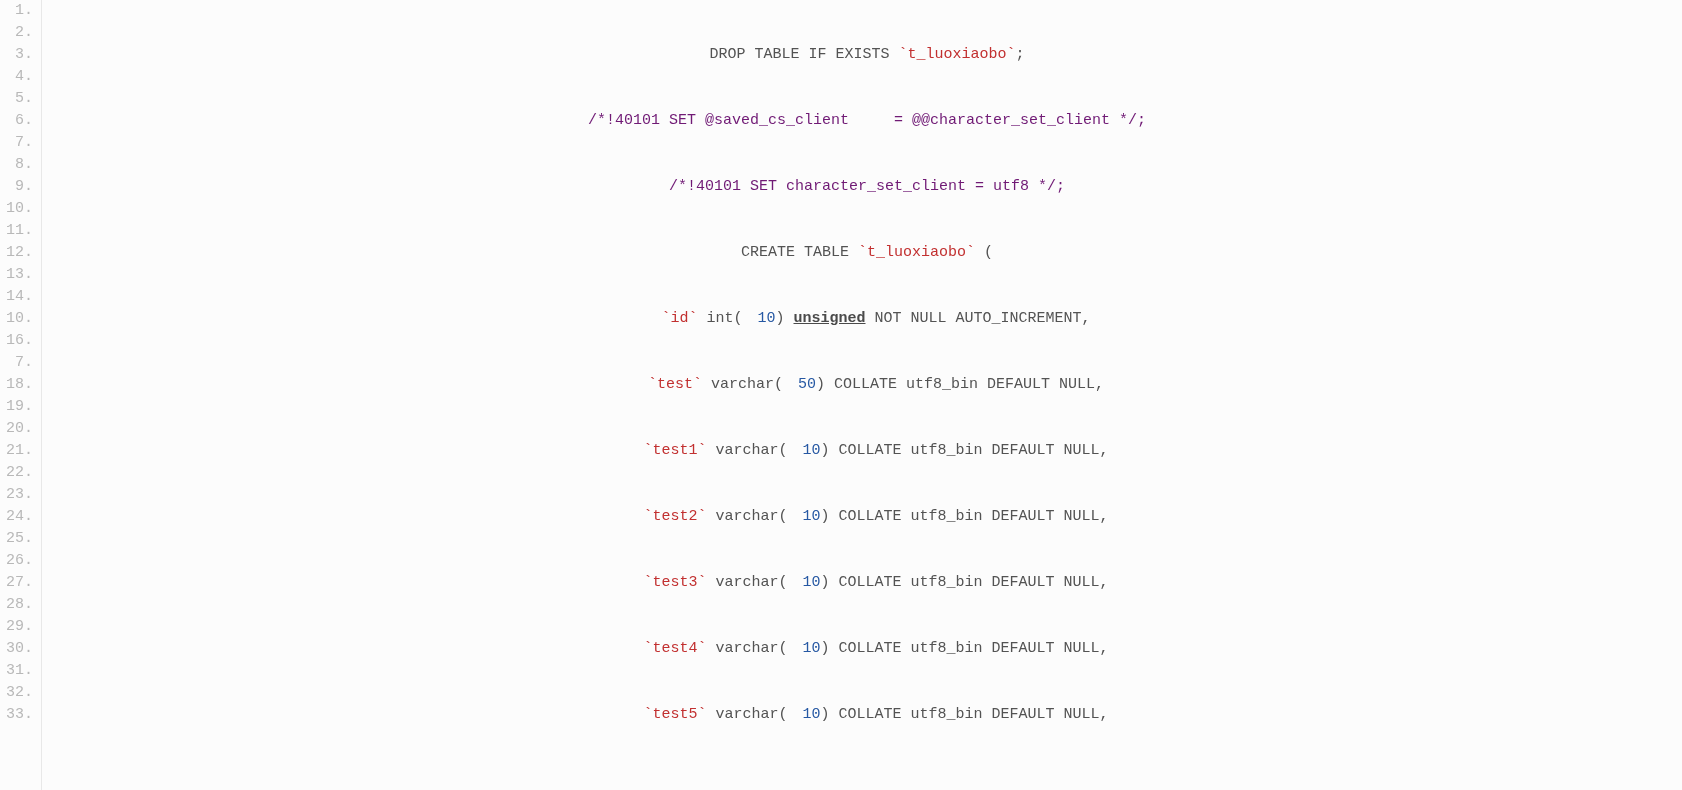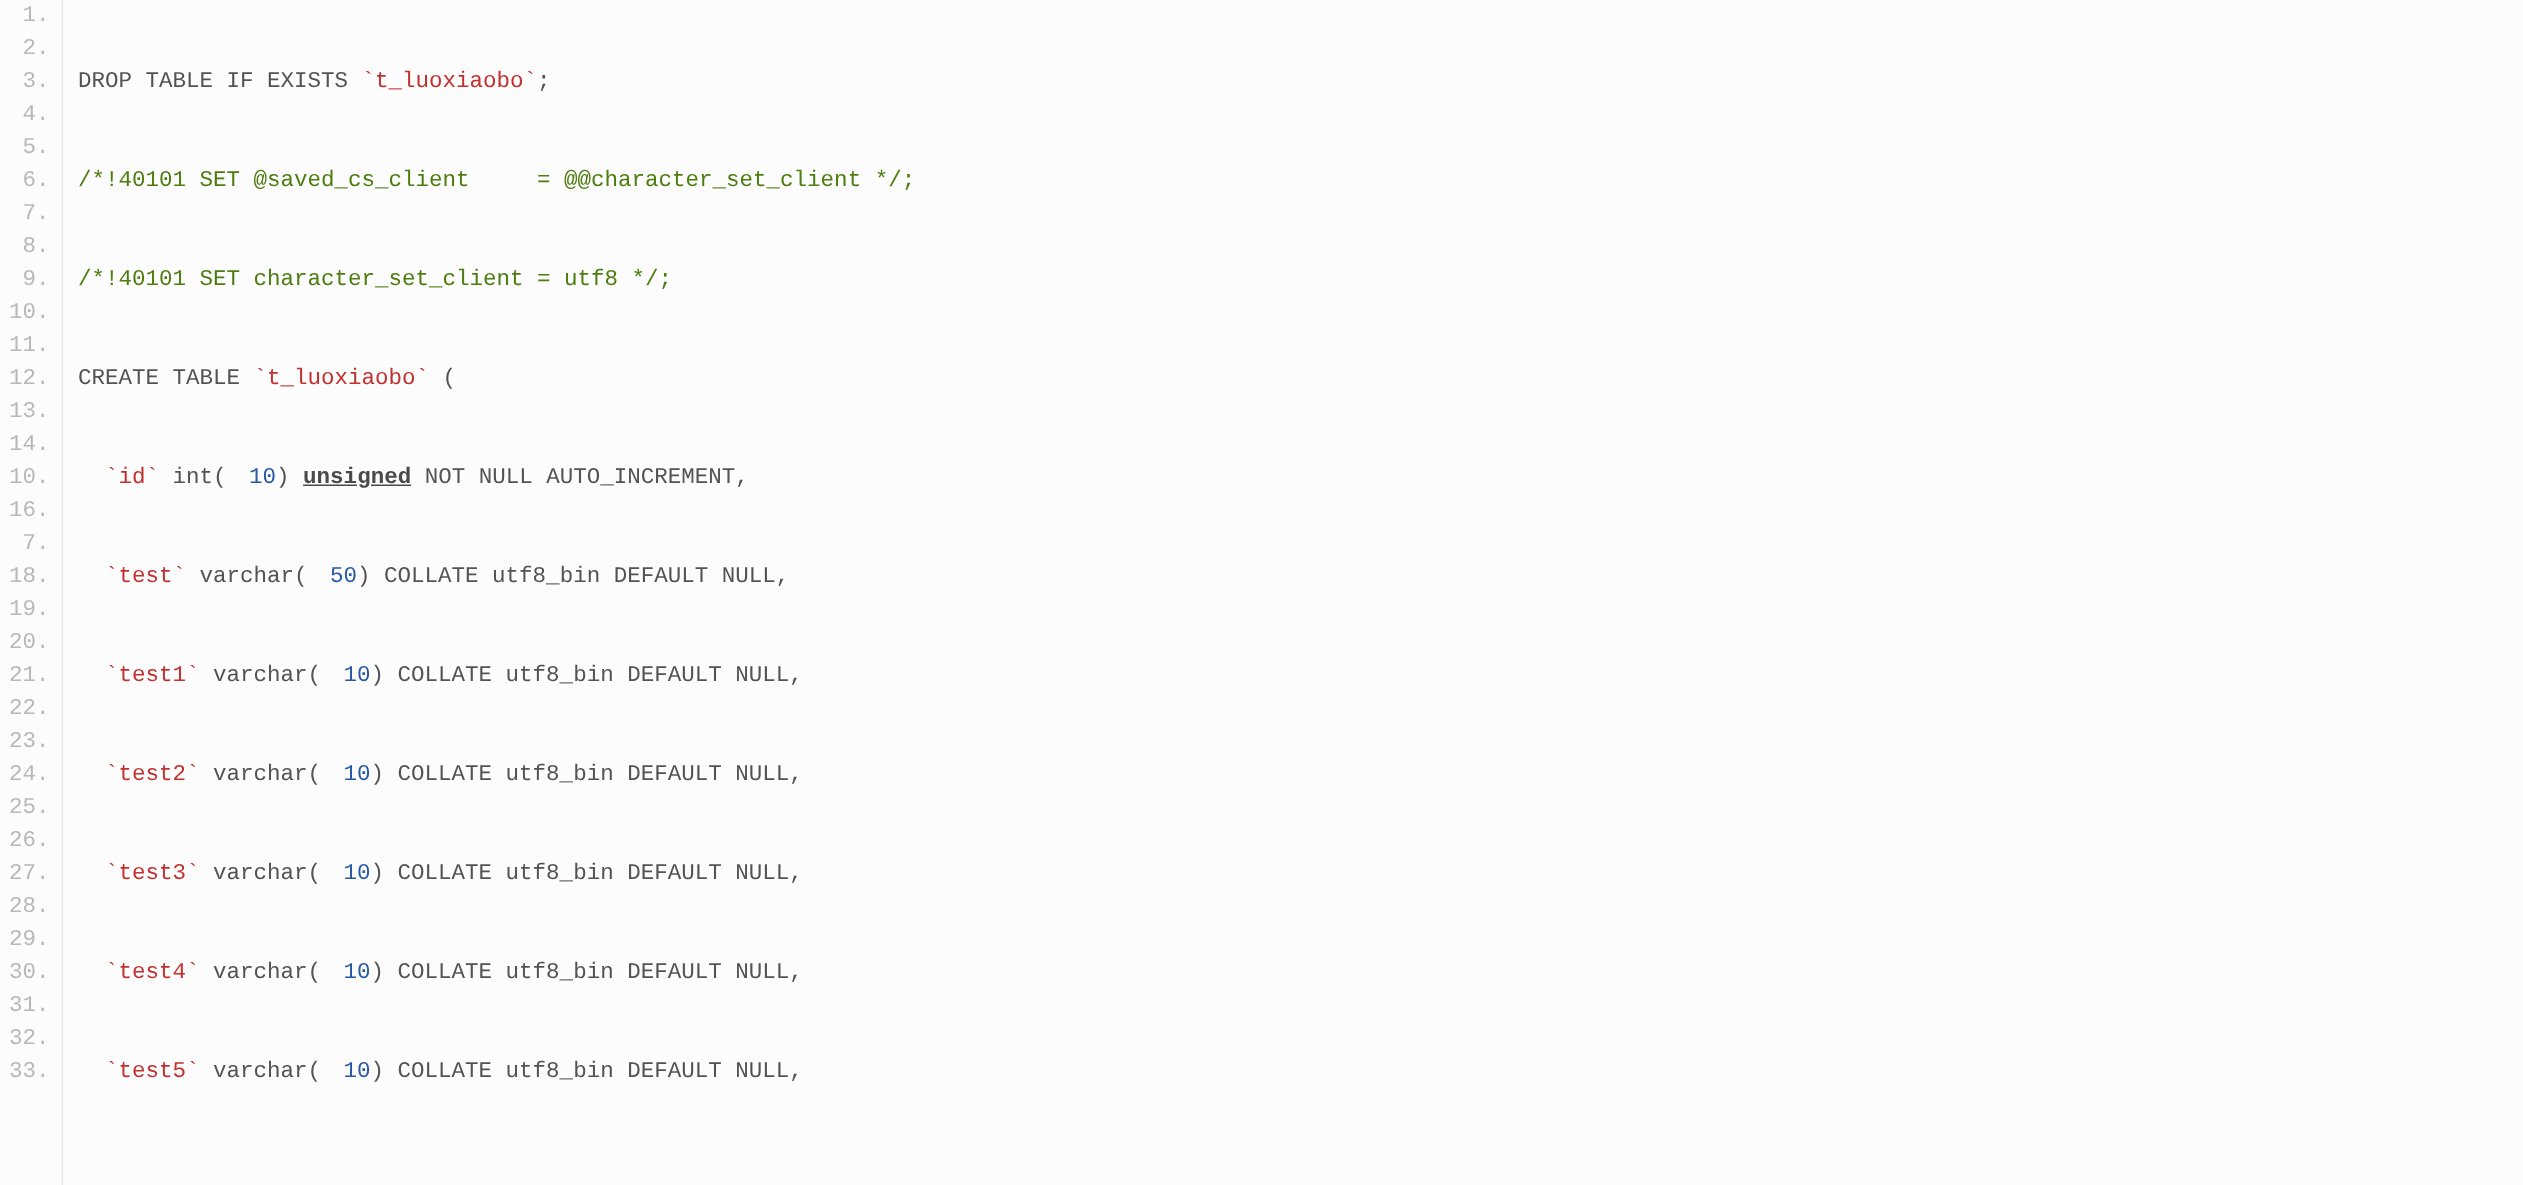--- a/index.html
+++ b/index.html
@@ -23,23 +23,23 @@
   user-select: none;
   border-right: 1px solid #e8e8e8;
 }
 .line-numbers div { height: 22px; }
 .code-area {
   flex: 1;
   padding-left: 10px;
   white-space: pre;
   overflow-x: auto;
 }
-.code-area div { height: 22px; }
+.code-area div { height: 22px; text-align: center; }
 .ident { color: #c23030; }
-.comment { color: #4d7c0f; }
+.comment { color: #701a75; }
 .num { color: #2658a3; margin-left: 15px; }
 .plain { color: #535353; }
 .kw-unsigned { font-weight: bold; color: #4a4a4a; text-decoration: underline; }
 </style>
 </head>
 <body>
 
 <div class="code-container">
   <div class="line-numbers">
     <div>1.</div>

